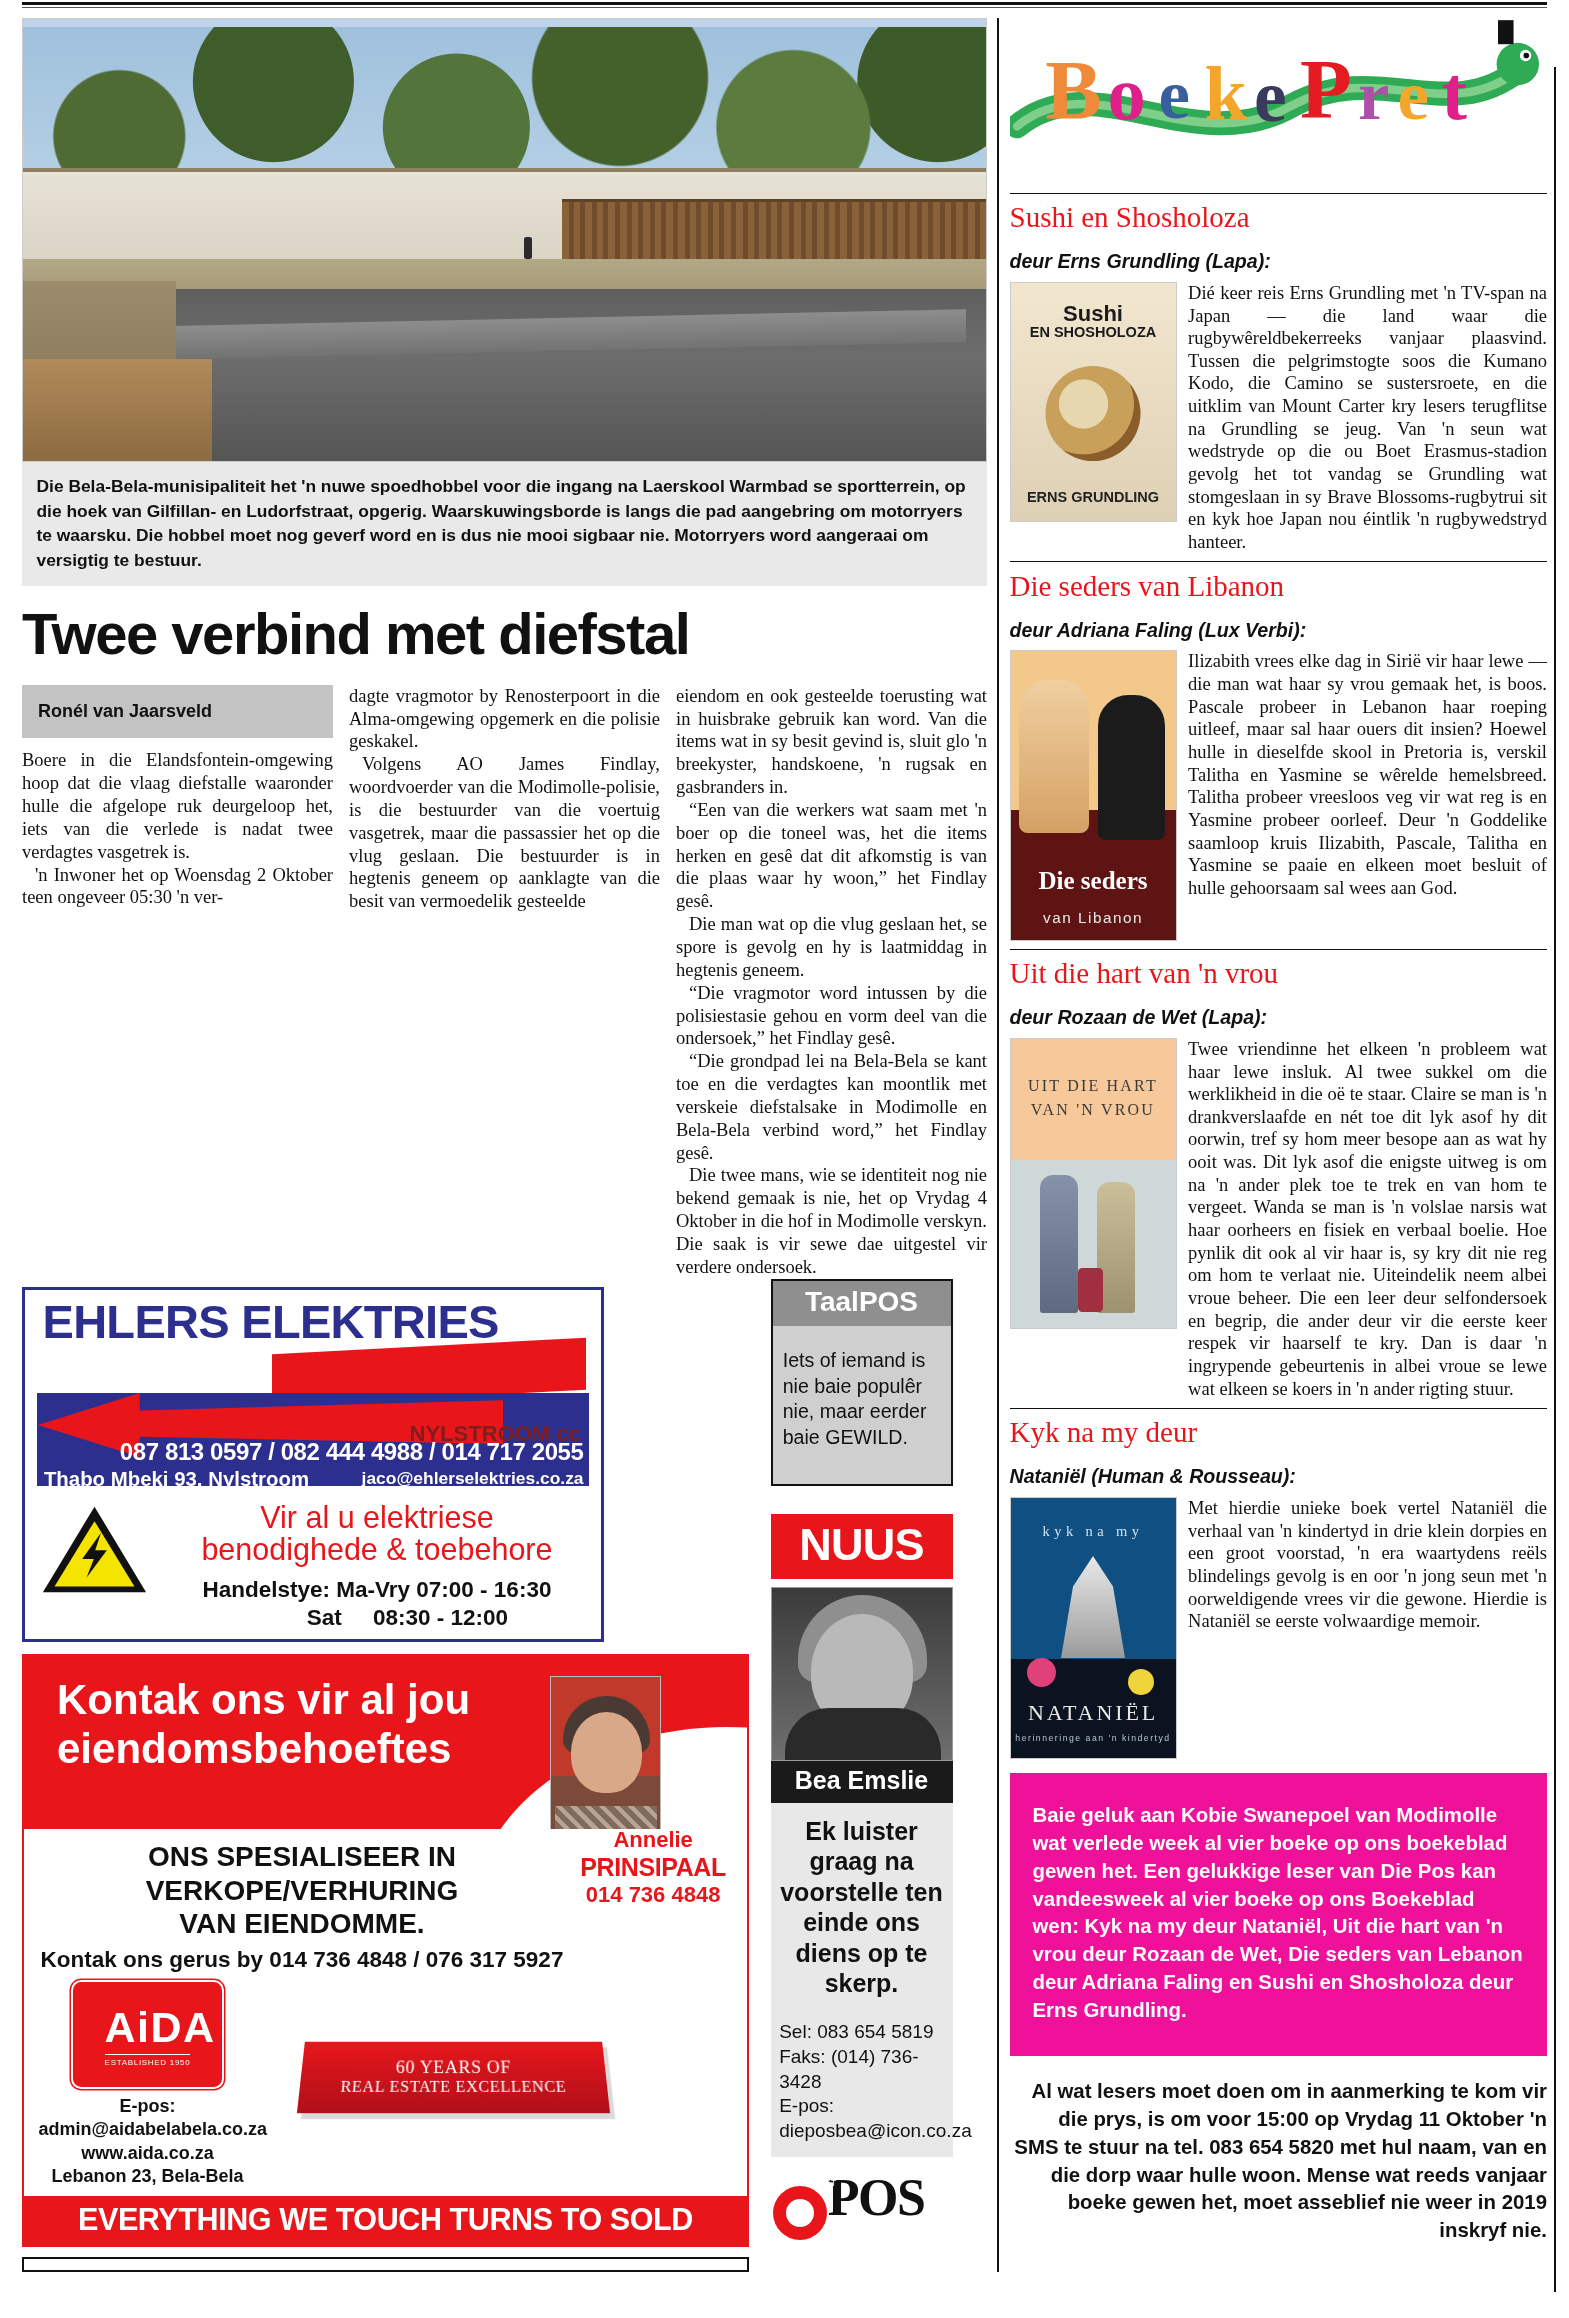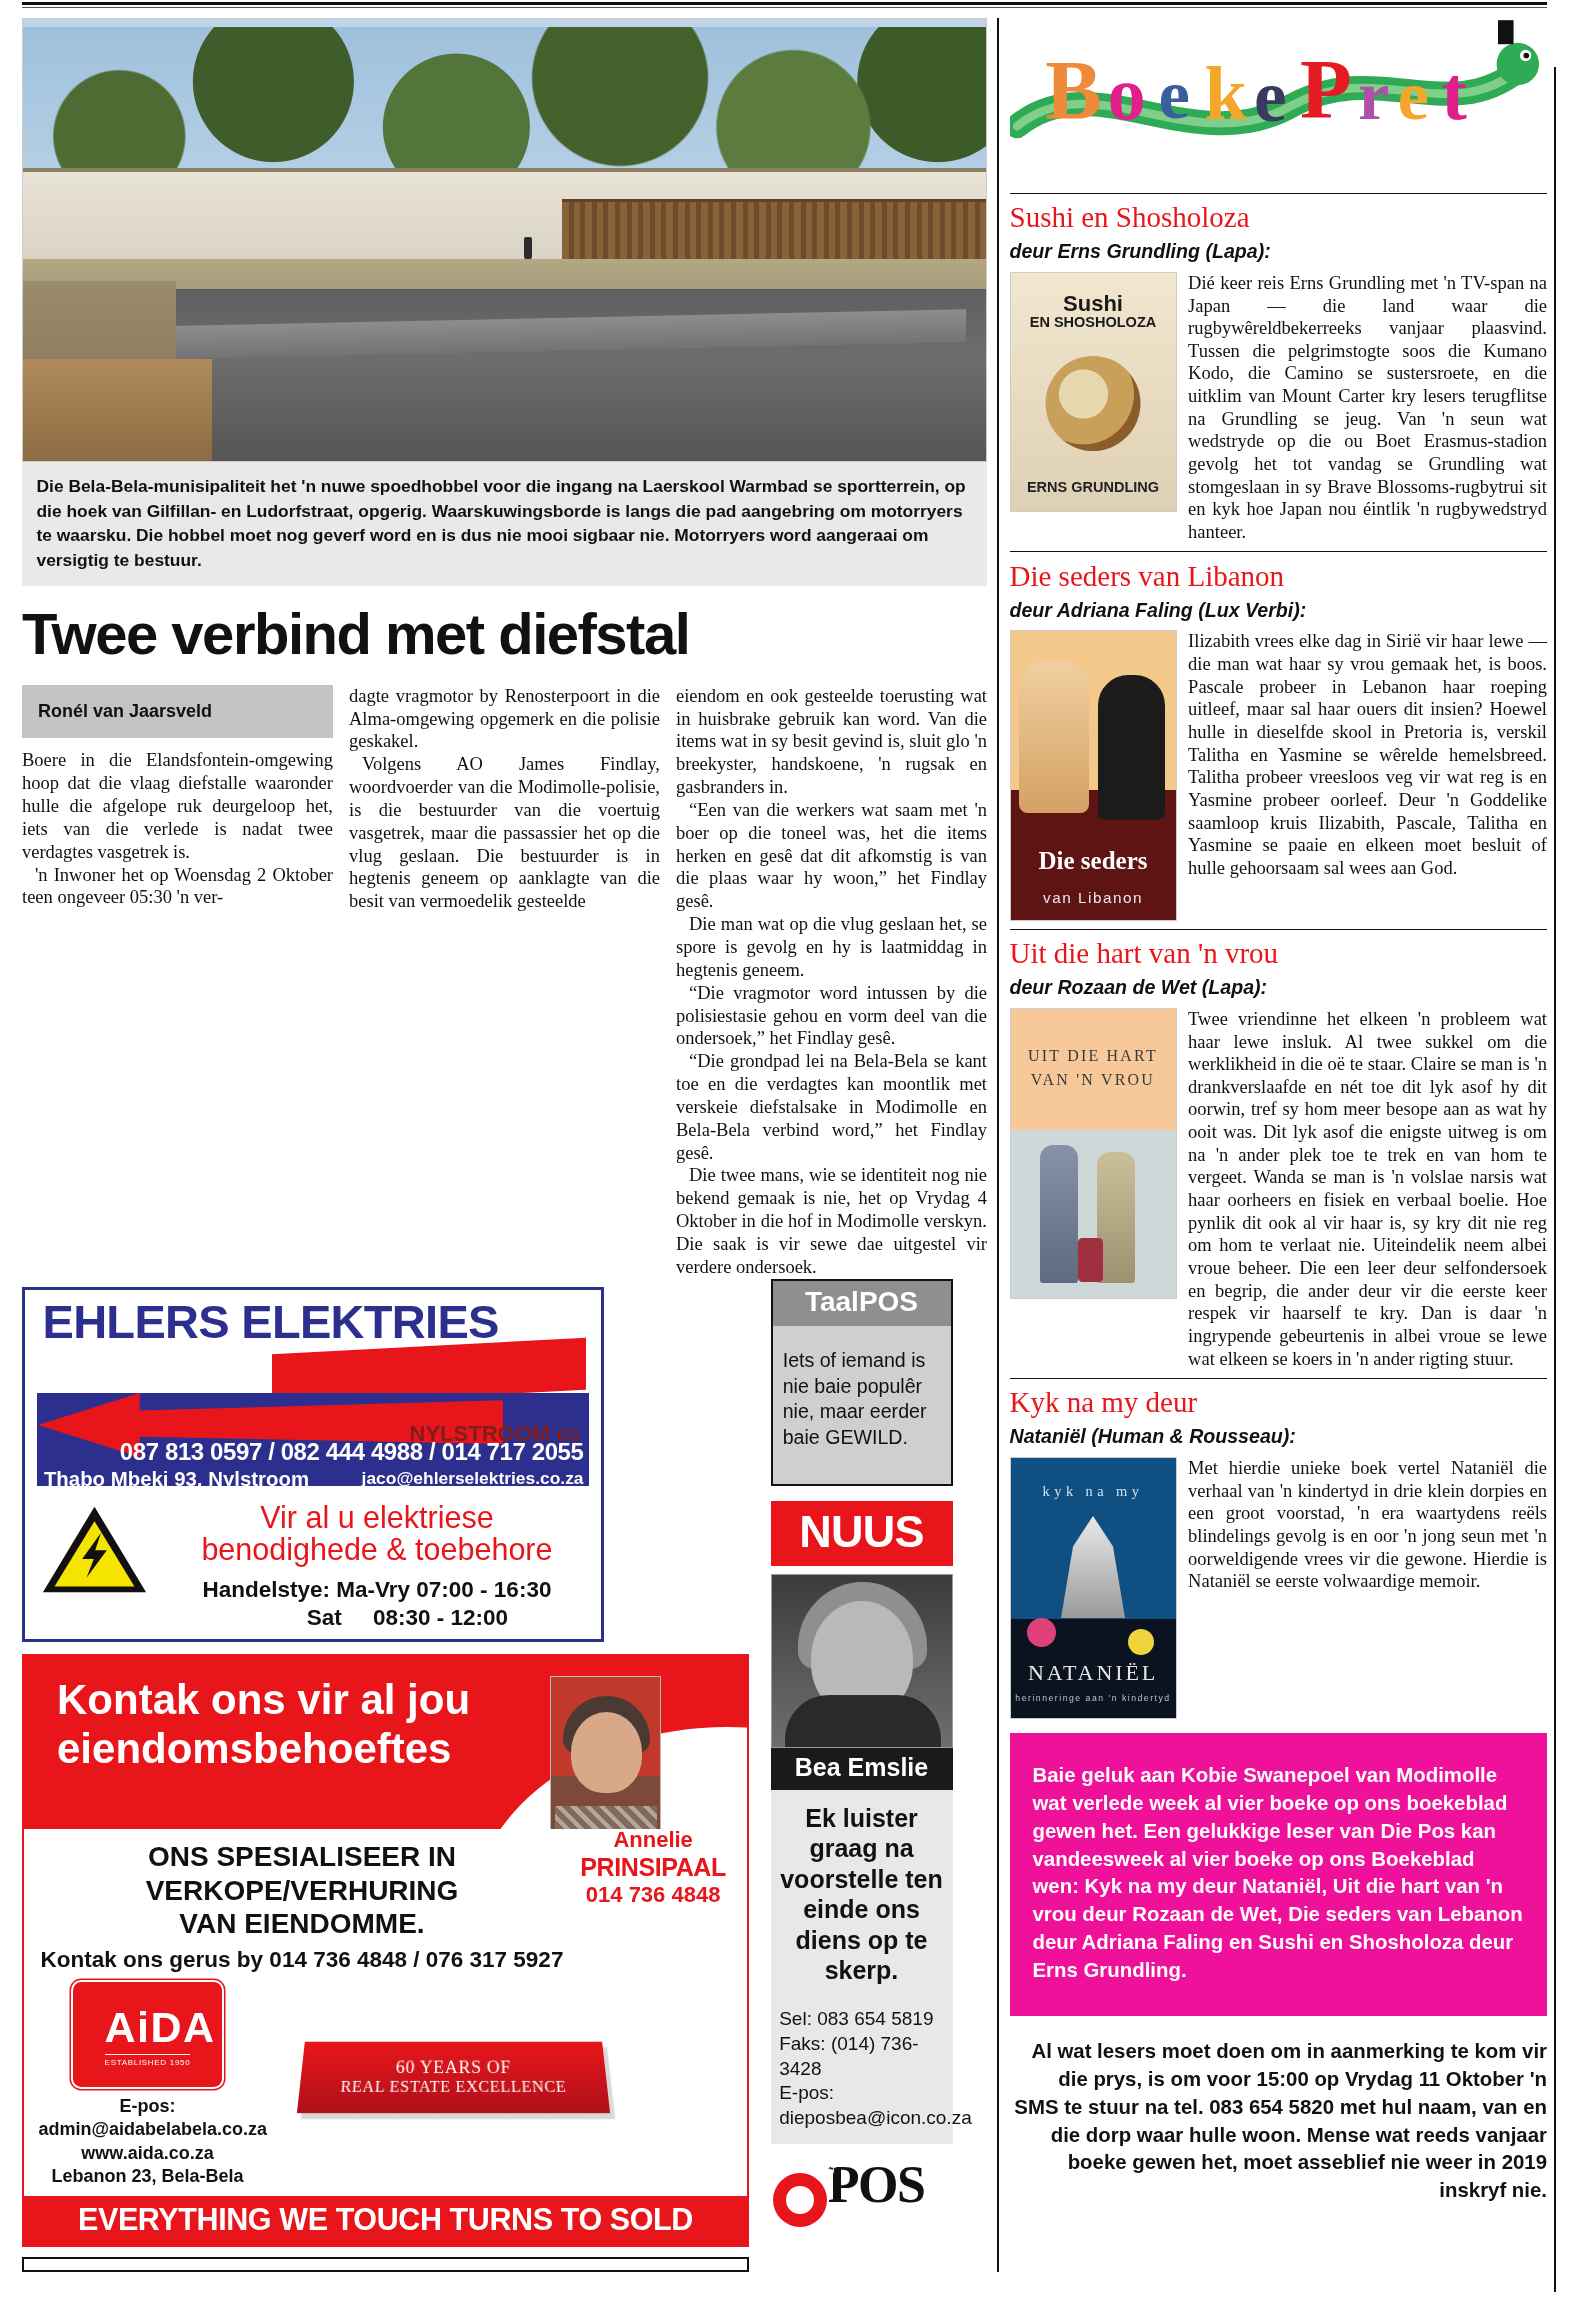--- a/index.html
+++ b/index.html
@@ -248,21 +248,21 @@
   .taalpos-head {
     background: #8f8f8f; color: #fff; font-family: "Liberation Sans", sans-serif;
     font-weight: bold; font-size: 28px; text-align: center; padding: 5.8px 0 7.3px 0;
   }
   .taalpos-body {
     background: #cfcfcf; font-family: "Liberation Sans", sans-serif; font-size: 19.6px;
     line-height: 1.32; padding: 22px 10.2px 33px 10.2px; color: #111;
   }
   .nuus-badge {
     background: #e8161b; color: #fff; font-family: "Liberation Sans", sans-serif;
-    font-weight: bold; font-size: 45px; text-align: center; padding: 4.4px 0 8.7px 0; margin-top: 15px;
+    font-weight: bold; font-size: 45px; text-align: center; padding: 4.4px 0 8.7px 0; margin-top: 28px;
     letter-spacing: -0.7px;
   }
   .bea-photo {
     width: 100%; height: 174px; margin-top: 7.3px; background: linear-gradient(#3b3b3b,#6f6f6f);
     position: relative; overflow: hidden; border: 0.7px solid #999;
   }
   .bea-photo .bface { position:absolute; top: 26px; left: 39px; width: 102px; height: 116px;
      background: #b9b9b9; border-radius: 50% 50% 46% 46%; }
   .bea-photo .bhair { position:absolute; top: 7.3px; left: 26px; width: 129px; height: 87px;
      background: #8f8f8f; border-radius: 65px 65px 17.4px 17.4px; }
@@ -295,21 +295,21 @@
     position: relative; height: 167px; overflow: hidden;
   }
   .bp-svg { width: 100%; height: 167px; display:block; }
   .bk { border-top: 1.5px solid #111; padding-top: 8.7px; margin-top: 7.3px; }
   .bk:first-of-type { border-top: none; }
   .bk-title {
     font-family: "Liberation Serif", serif; font-size: 29px; color: #e8161b; line-height: 1.1;
   }
   .bk-author {
     font-family: "Liberation Sans", sans-serif; font-weight: bold; font-style: italic;
-    font-size: 19.6px; color: #111; margin-top: 6px; margin-bottom: 8.7px;
+    font-size: 19.6px; color: #111; margin-top: 16px; margin-bottom: 8.7px;
   }
   .bk-row { display: flex; gap: 11.6px; }
   .bk-cover { width: 167px; flex: 0 0 167px; }
   .bk-text {
     flex: 1; font-family: "Liberation Serif", serif; font-size: 18.5px;
     line-height: 1.225; text-align: justify; color: #111;
   }
   .cover1 { height: 240px; background: linear-gradient(#f2e6cf, #ded0b4); position:relative; border:0.7px solid #ccc;}
   .cover1 .t { position:absolute; top: 19px; left: 0; right: 0; text-align:center;
      font-family:"Liberation Sans",sans-serif; font-weight:bold; font-size:22px; color:#1a1a1a; line-height:1.05;}

